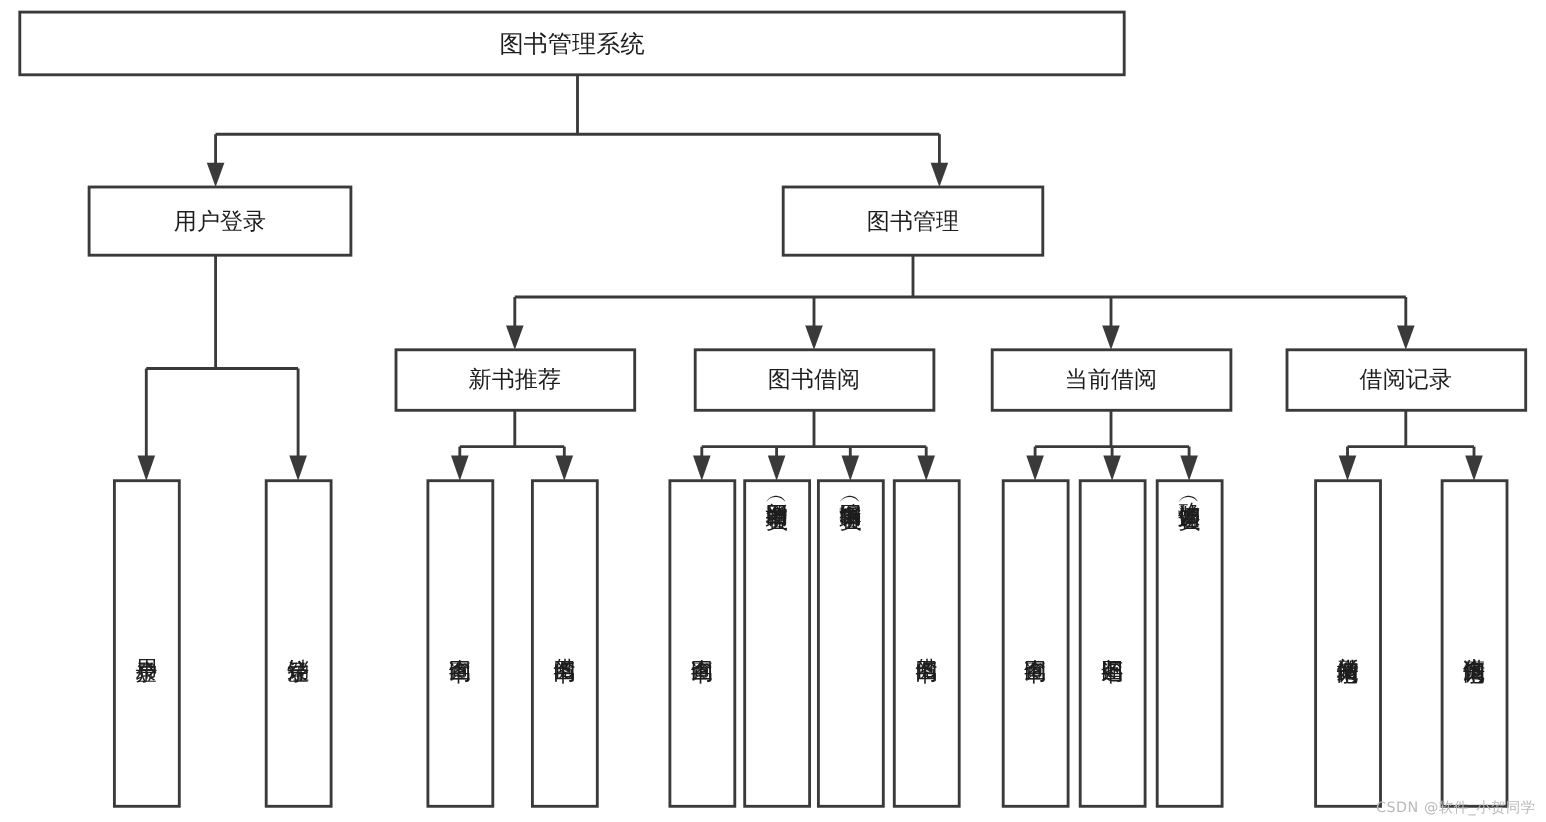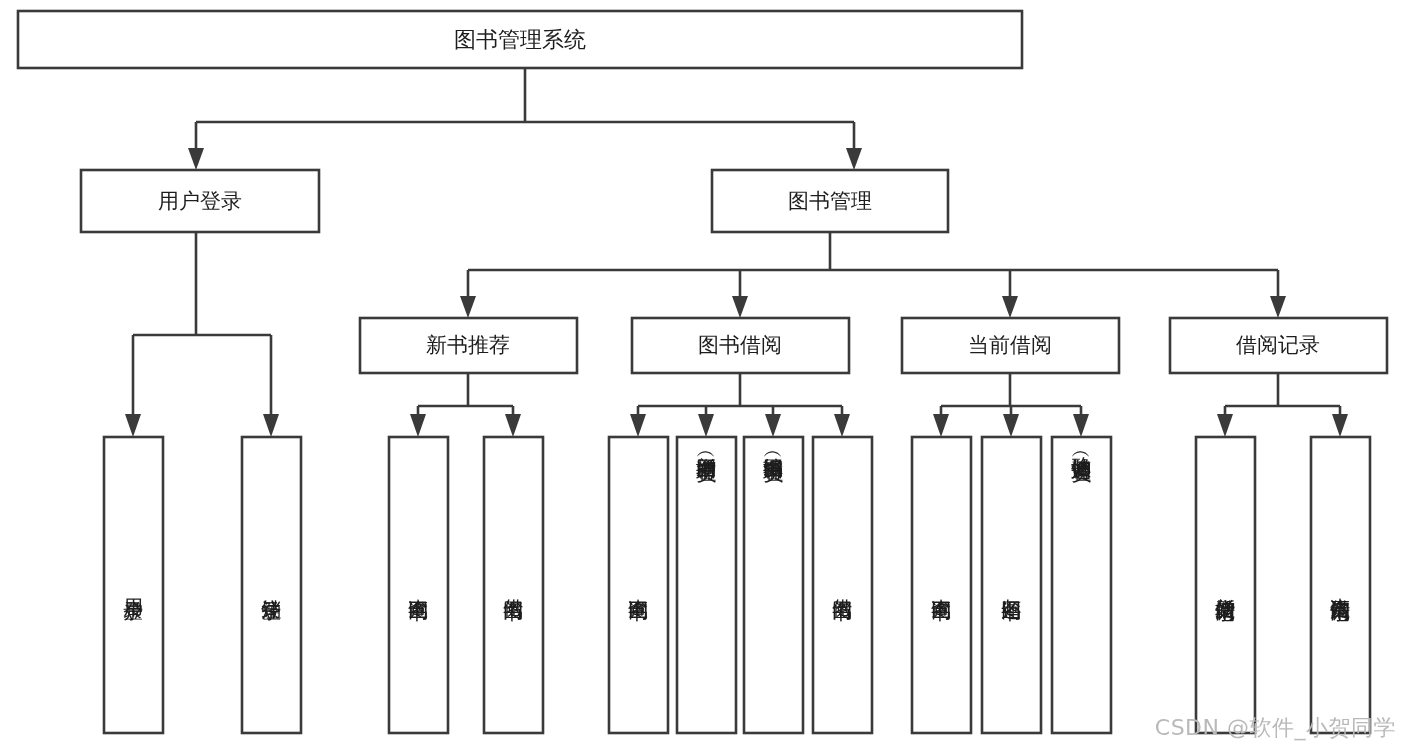--- a/index.html
+++ b/index.html
@@ -74,21 +74,21 @@
     text-orientation: upright;
     letter-spacing: 1px;
     white-space: nowrap;
     text-align: center;
   }
   .watermark {
     position: absolute;
     right: 9px;
     bottom: 4px;
     font-family: "DejaVu Sans", "Liberation Sans", sans-serif;
-    font-size: 22px;
+    font-size: 13px;
     color: #b9b9b9;
     white-space: nowrap;
     letter-spacing: 0.5px;
   }
 </style>
 </head>
 <body>
 
 <div id="diagram-root">
 

